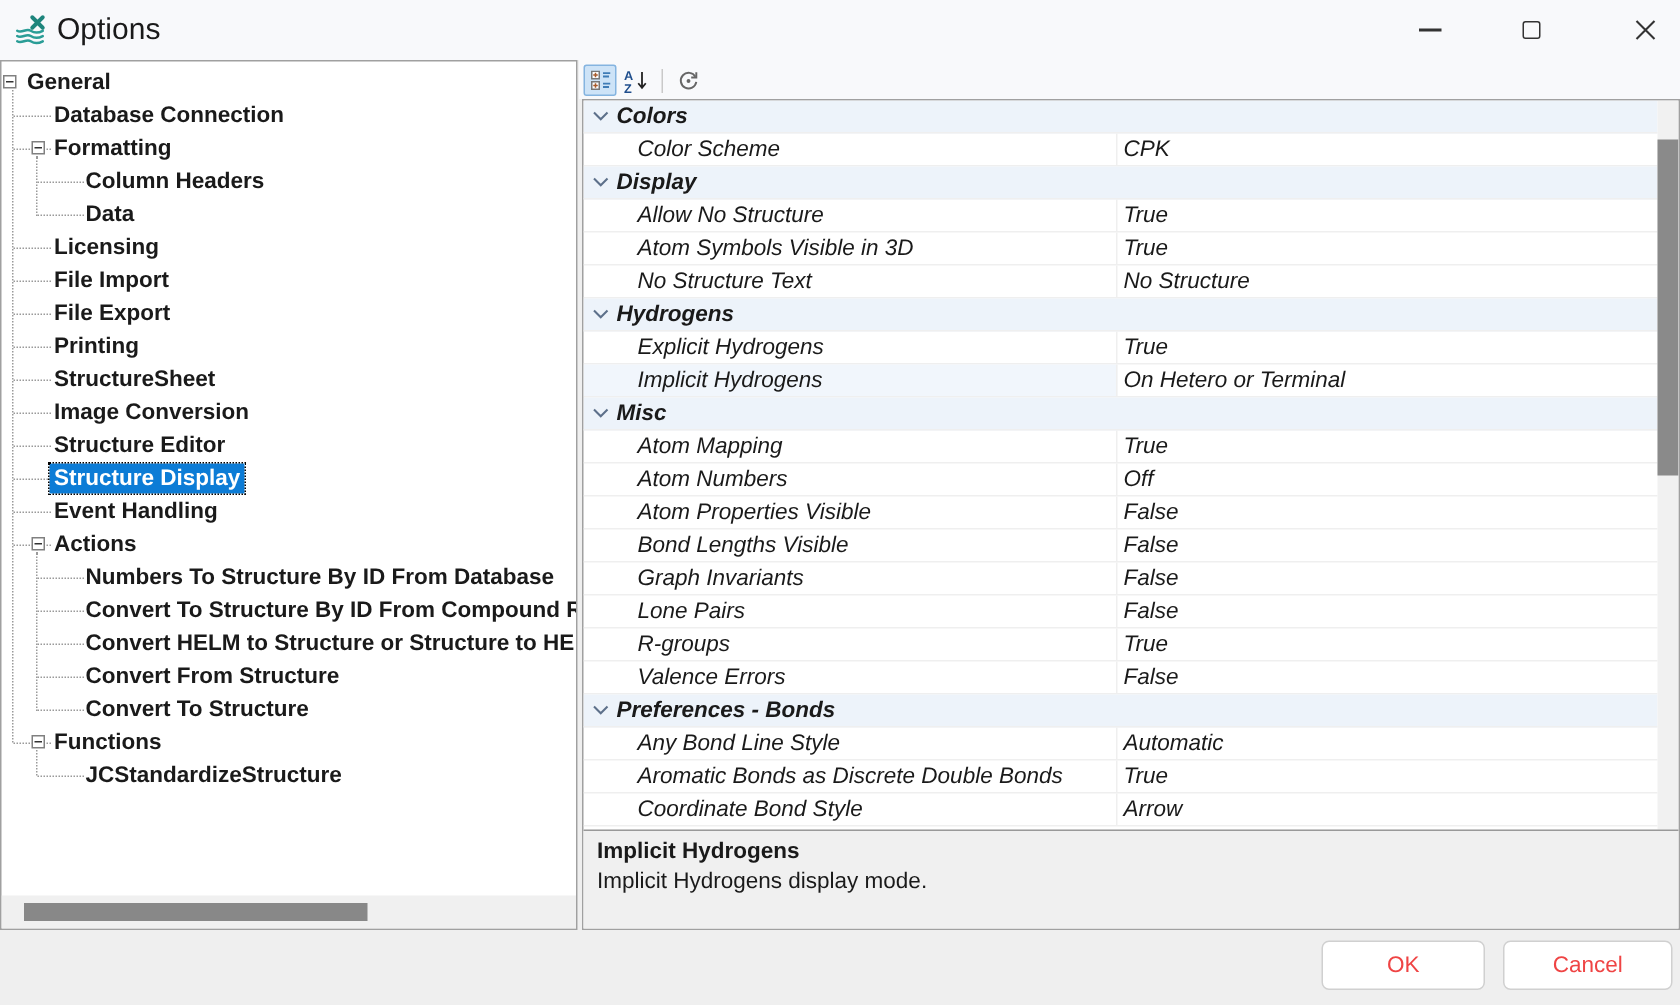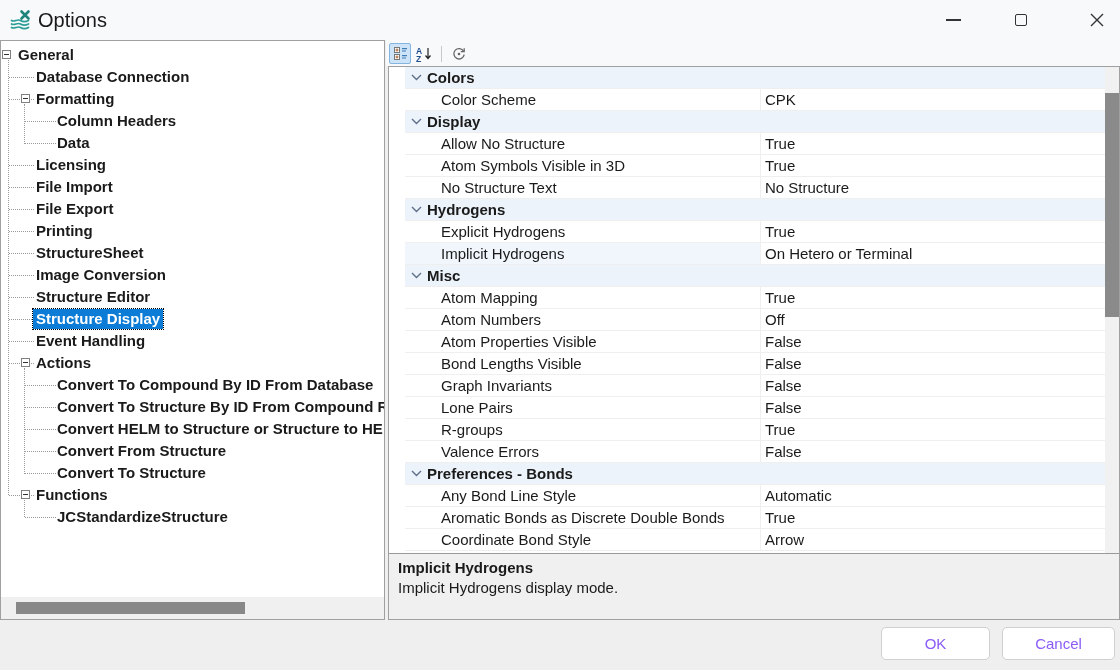--- a/index.html
+++ b/index.html
@@ -44,37 +44,37 @@
   .tree-row.selected .tlabel{left:32px;background:#0c7cd6;color:#fff;outline:1px dotted #000;padding:0 3px;}
   .rail{position:absolute;width:0;border-left:1px dotted #9a9a9a;}
   #rail1{left:7px;top:19px;height:435px;}
   #rail2{left:23px;top:63px;height:40px;}
   #rail3{left:23px;top:327px;height:106px;}
   #rail4{left:23px;top:459px;height:17px;}
   #tree-hscroll{position:absolute;left:0;right:0;bottom:0;height:22px;background:#f0f0f0;}
   #tree-hthumb{position:absolute;left:15px;top:5px;width:229px;height:12px;background:#888;}
   
   #right-panel{position:absolute;left:388px;top:66px;width:732px;height:554px;background:#fff;border:1px solid #a0a0a0;box-sizing:border-box;}
-  #pg-viewport{position:absolute;left:16px;top:0;right:0;height:487px;overflow:hidden;}
+  #pg-viewport{position:absolute;left:0;top:0;right:0;height:487px;overflow:hidden;font-style:italic;}
   #pg-rows{margin-right:14px;}
   .pg-row{display:flex;height:22px;line-height:21px;font-size:15px;border-bottom:1px solid #efefef;box-sizing:border-box;}
   .pg-row.t-category{background:#edf3fa;font-weight:bold;}
   .pg-chev{width:22px;display:flex;align-items:center;justify-content:center;}
   .pg-cat{flex:1;}
   .pg-name{width:356px;padding-left:36px;box-sizing:border-box;border-right:1px solid #efefef;overflow:hidden;white-space:nowrap;}
   .pg-value{flex:1;padding-left:4px;overflow:hidden;white-space:nowrap;}
   .pg-row.selected .pg-name{background:#f1f6fc;}
   #pg-vscroll{position:absolute;right:0;top:0;width:14px;height:487px;background:#f1f1f1;}
   #pg-vthumb{position:absolute;left:0;top:26px;width:14px;height:224px;background:#8a8a8a;}
   
   #desc{position:absolute;left:0;right:0;bottom:0;height:66px;background:#f0f0f0;border-top:1px solid #999;box-sizing:border-box;padding:4px 9px;}
   #desc-title{font-size:15px;font-weight:bold;line-height:20px;}
   #desc-text{font-size:15px;line-height:20px;}
   
-  .dlg-btn{position:absolute;top:627px;height:33px;background:#fff;border:1px solid #d0d0d0;border-radius:5px;font-size:15px;font-family:"Liberation Sans",sans-serif;color:#8b5cf6;display:flex;align-items:center;justify-content:center;box-sizing:border-box;}
+  .dlg-btn{position:absolute;top:627px;height:33px;background:#fff;border:1px solid #d0d0d0;border-radius:5px;font-size:15px;font-family:"Liberation Sans",sans-serif;color:#ef4444;display:flex;align-items:center;justify-content:center;box-sizing:border-box;}
   #btn-ok{left:881px;width:109px;}
   #btn-cancel{left:1002px;width:113px;}
 </style>
 </head>
 <body>
 
 <div id="titlebar">
   <svg id="app-icon" viewBox="0 0 22 22">
     <g stroke="#2a9d96" stroke-width="1.7" fill="none" stroke-linecap="round">
       <path d="M2.5 11.5 c3 2 6 -2 9 0 c2.5 1.6 5 1.6 8 0"></path>
@@ -176,21 +176,21 @@
         <span class="tlabel">Event Handling</span>
       </div>
 
       <div class="tree-row lvl1 expandable">
         <span class="tbox"></span>
         <span class="tlabel">Actions</span>
       </div>
 
       <div class="tree-row lvl2">
 
-        <span class="tlabel">Convert To Compound By ID From Database</span>
+        <span class="tlabel">Numbers To Structure By ID From Database</span>
       </div>
 
       <div class="tree-row lvl2">
 
         <span class="tlabel">Convert To Structure By ID From Compound R</span>
       </div>
 
       <div class="tree-row lvl2">
 
         <span class="tlabel">Convert HELM to Structure or Structure to HE</span>

